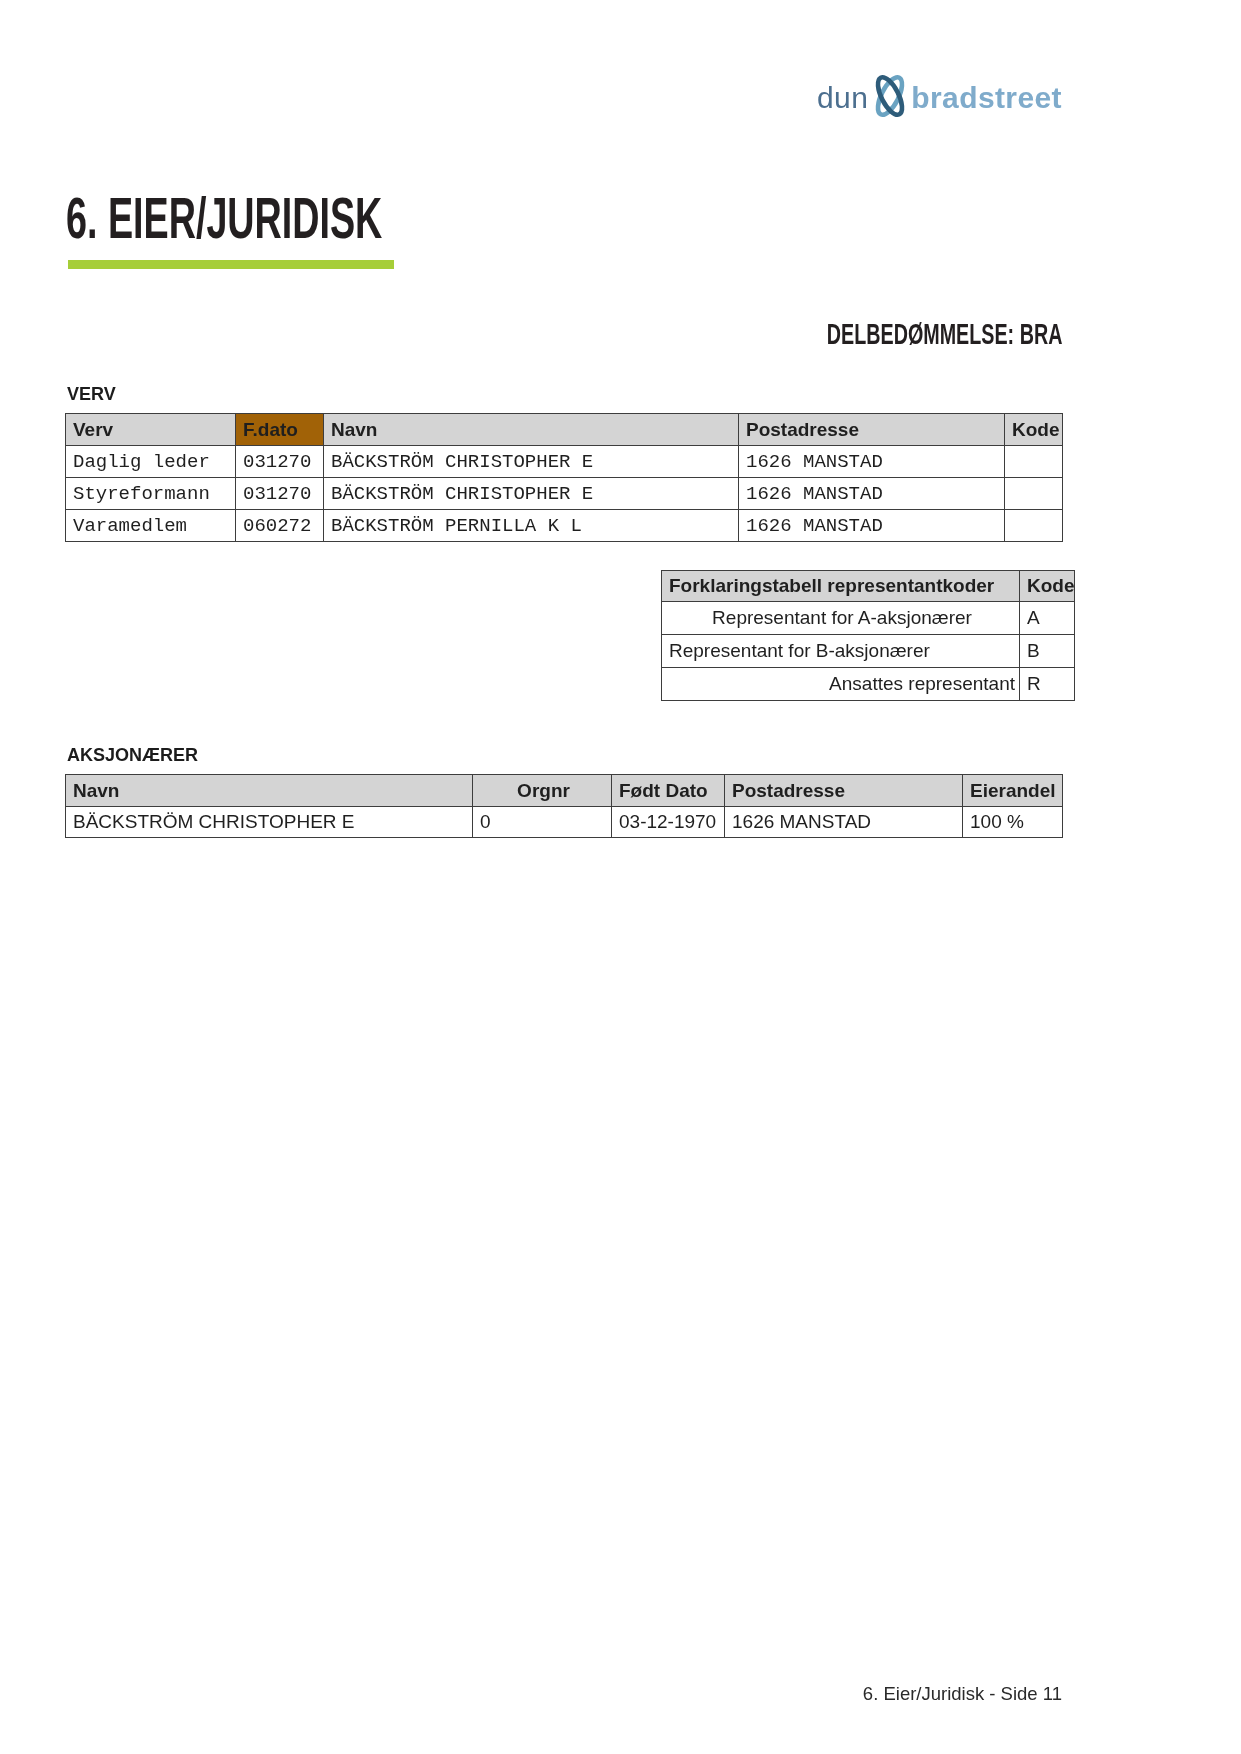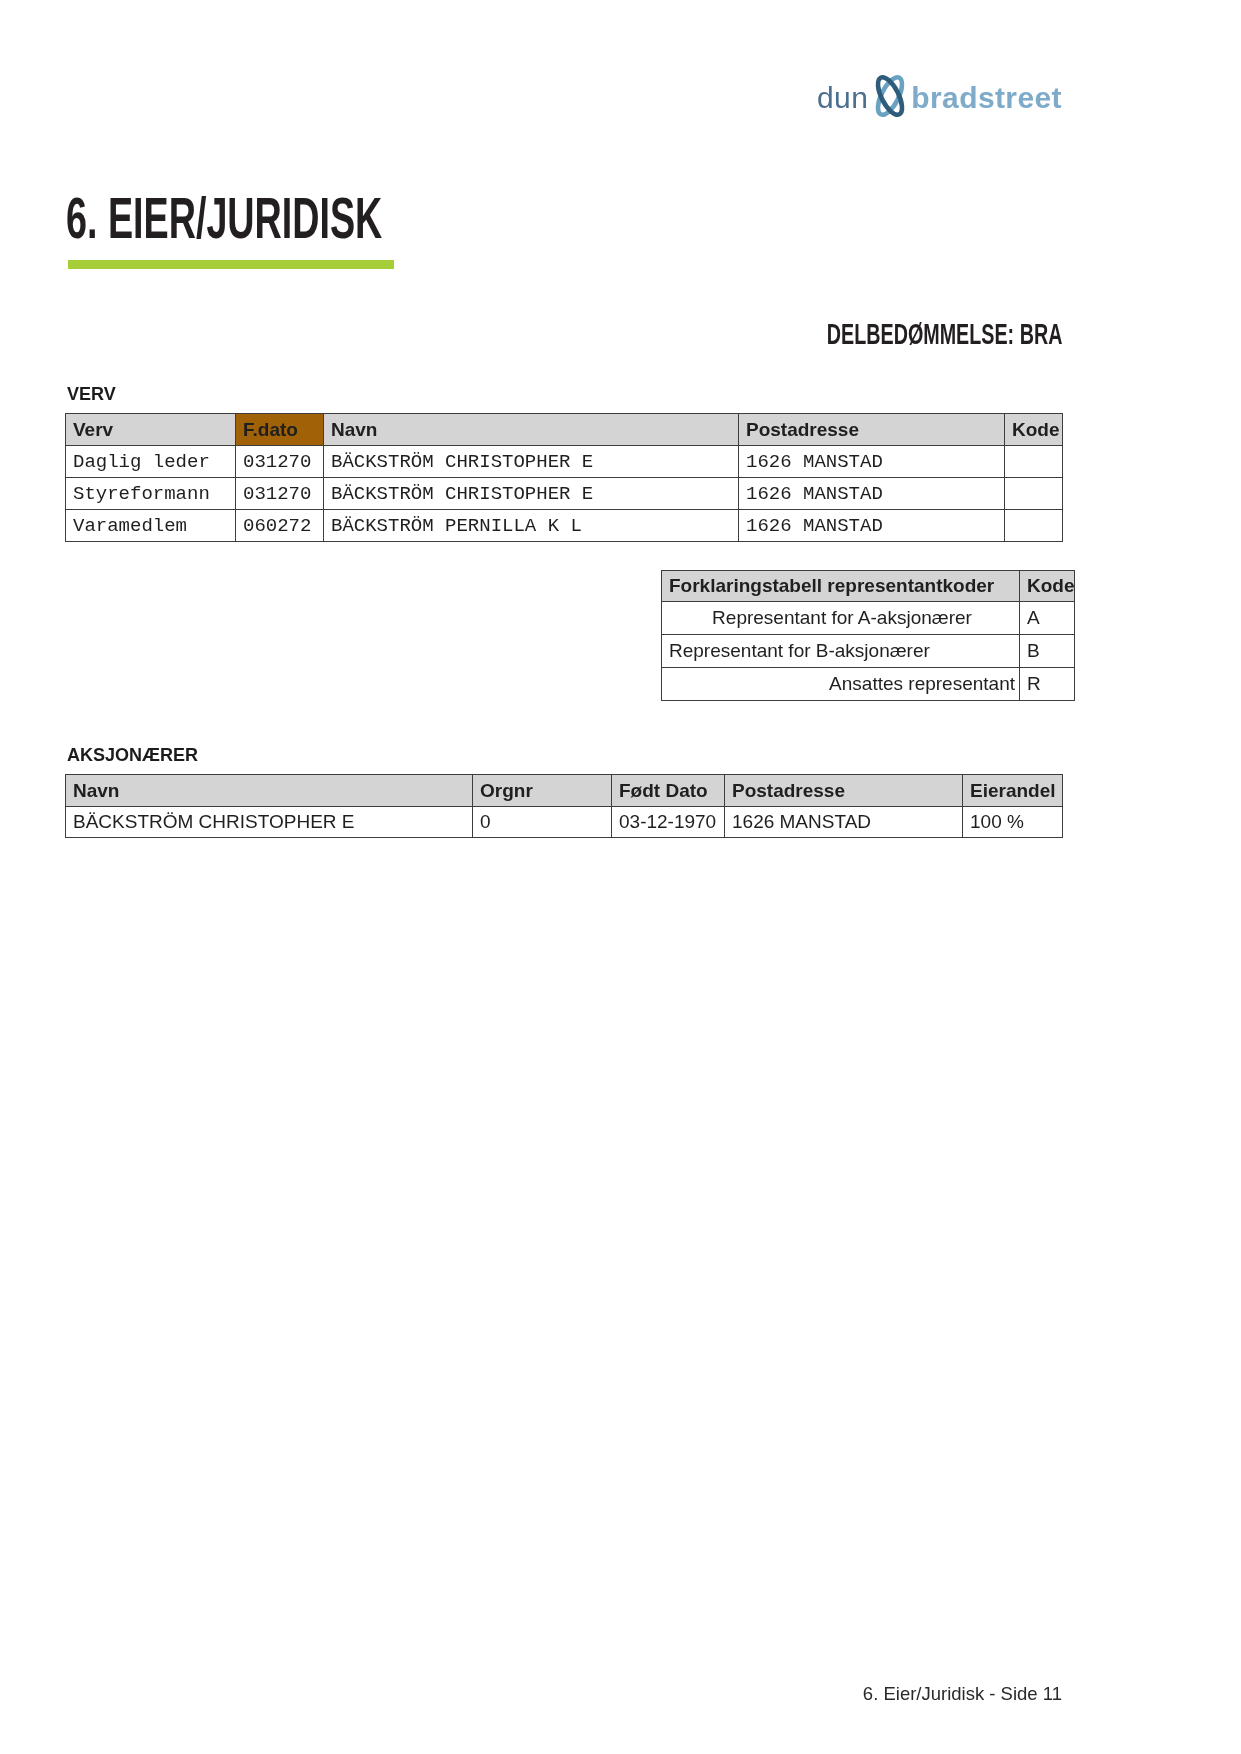--- a/index.html
+++ b/index.html
@@ -139,21 +139,21 @@
     <colgroup>
         <col style="width:407px">
         <col style="width:139px">
         <col style="width:113px">
         <col style="width:238px">
         <col style="width:100px">
       </colgroup>
     <thead>
       <tr>
         <th style="background: rgb(212, 212, 212); border-color: rgb(61, 61, 61);">Navn</th>
-        <th style="background: rgb(212, 212, 212); border-color: rgb(61, 61, 61);">Orgnr</th>
+        <th style="background: rgb(212, 212, 212); border-color: rgb(61, 61, 61); text-align: center;">Orgnr</th>
         <th style="background: rgb(212, 212, 212); border-color: rgb(61, 61, 61);">Født Dato</th>
         <th style="background: rgb(212, 212, 212); border-color: rgb(61, 61, 61);">Postadresse</th>
         <th style="background: rgb(212, 212, 212); border-color: rgb(61, 61, 61);">Eierandel</th>
       </tr>
     </thead>
     <tbody>
       <tr>
         <td style="border-color: rgb(61, 61, 61);">BÄCKSTRÖM CHRISTOPHER E</td>
         <td style="border-color: rgb(61, 61, 61);">0</td>
         <td style="border-color: rgb(61, 61, 61);">03-12-1970</td>

